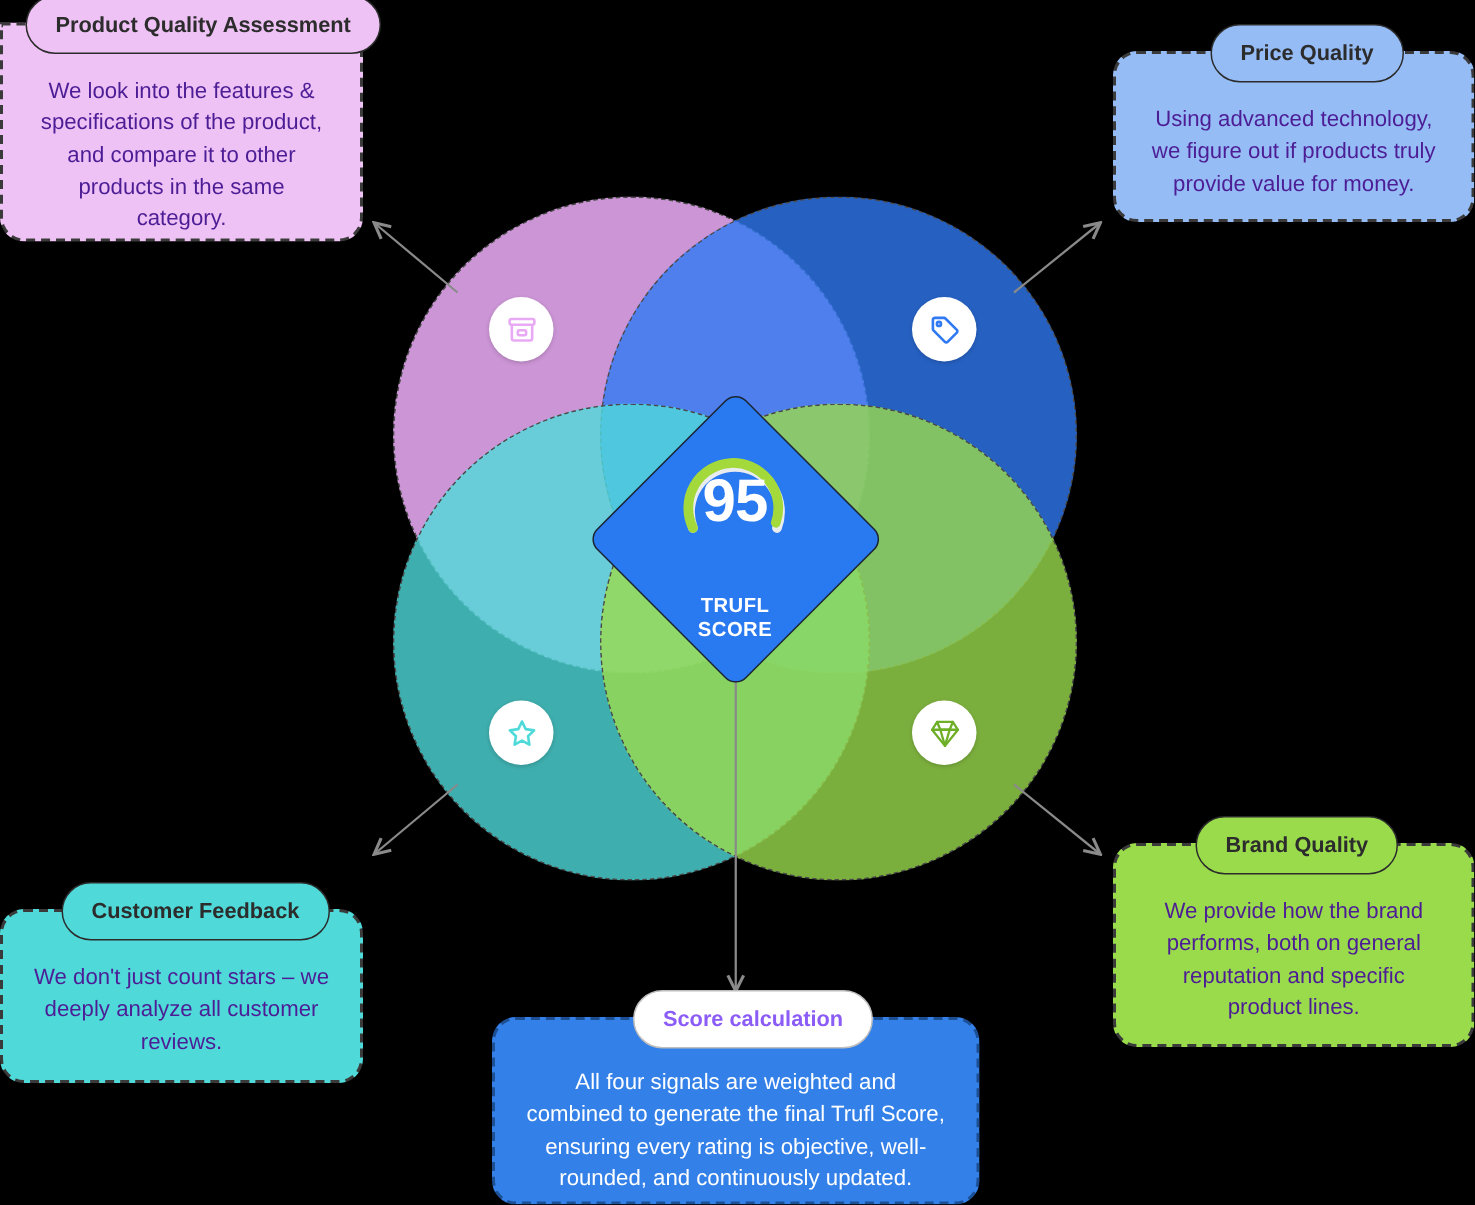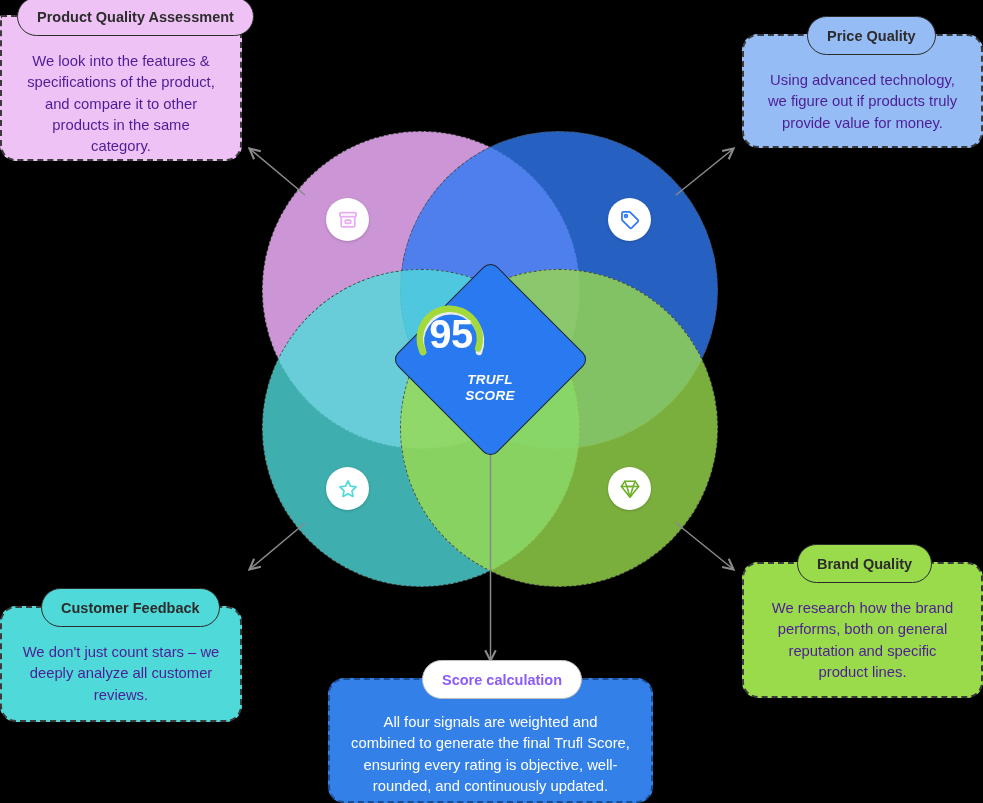--- a/index.html
+++ b/index.html
@@ -61,22 +61,23 @@
     border-radius: 10px;
     z-index: 8;
   }
   #score-content {
     position: absolute;
     left: 50%; top: 50%;
     width: 160px; height: 150px;
     margin-left: -80px; margin-top: -72px;
     z-index: 9;
     display: flex; flex-direction: column;
-    justify-content: flex-start;
+    align-items: center; justify-content: flex-start;
     pointer-events: none;
+    gap: 24px;
   }
   #gauge-holder {
     position: relative;
     width: 82px; height: 70px;
     margin-top: 8px;
     display: flex; align-items: center; justify-content: center;
   }
   #gauge-svg { position: absolute; left: 0; top: 0; }
   #score-value {
     position: relative;
@@ -172,21 +173,21 @@
   }
   #card-score .card-pill {
     left: 92px;
     background: #ffffff;
     border-color: #bdbdbd;
     color: #8b5cf6;
     font-size: 14.5px;
   }
   #card-score .card-body { color: #ffffff; padding-top: 32px; }
 
-  .nowrap-line { display: block; font-style: italic; }
+  .nowrap-line { display: block; }
 </style>
 </head>
 <body>
 
 <div id="stage">
 
   <svg id="connectors" viewBox="0 0 983 803" width="983" height="803">
     <defs>
       <marker id="arrowhead" markerWidth="9" markerHeight="9" refX="7.5" refY="4.5" orient="auto" markerUnits="strokeWidth">
         <path d="M1,1 L8,4.5 L1,8" fill="none" stroke="#8a8a8a" stroke-width="1.4"></path>
@@ -262,21 +263,21 @@
     <div class="card-body">Using advanced technology, we figure out if products truly provide value for money.</div>
   </div>
 
   <div class="card" id="card-customer">
     <div class="card-pill">Customer Feedback</div>
     <div class="card-body">We don't just count stars – we deeply analyze all customer reviews.</div>
   </div>
 
   <div class="card" id="card-brand">
     <div class="card-pill">Brand Quality</div>
-    <div class="card-body">We research how the brand performs, both on general reputation and specific product lines.</div>
+    <div class="card-body">We provide how the brand performs, both on general reputation and specific product lines.</div>
   </div>
 
   <div class="card" id="card-score">
     <div class="card-pill">Score calculation</div>
     <div class="card-body">All four signals are weighted and combined to generate the final Trufl Score, ensuring every rating is objective, well-rounded, and continuously updated.</div>
   </div>
 
 </div>
 
 </body></html>

